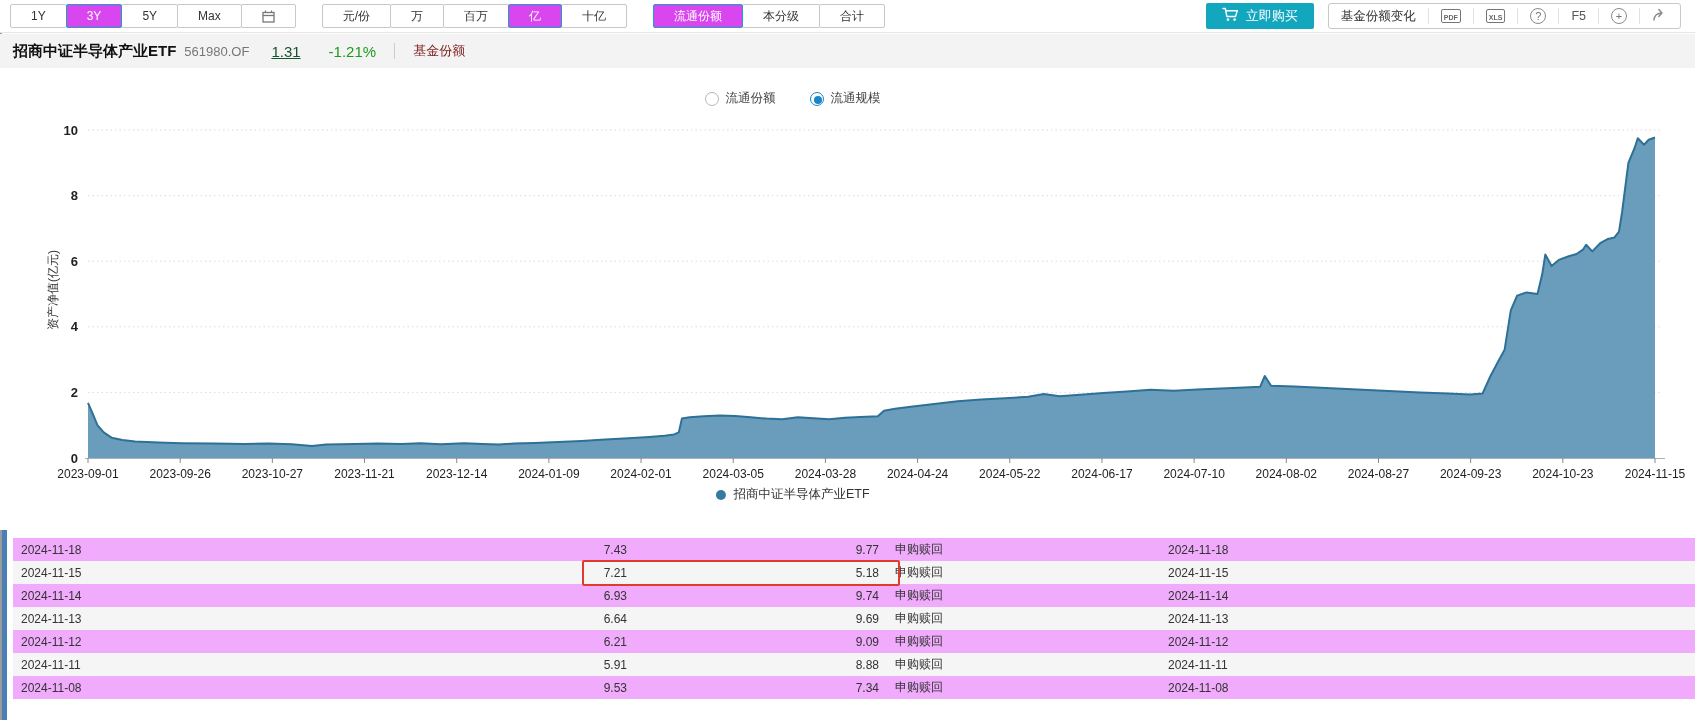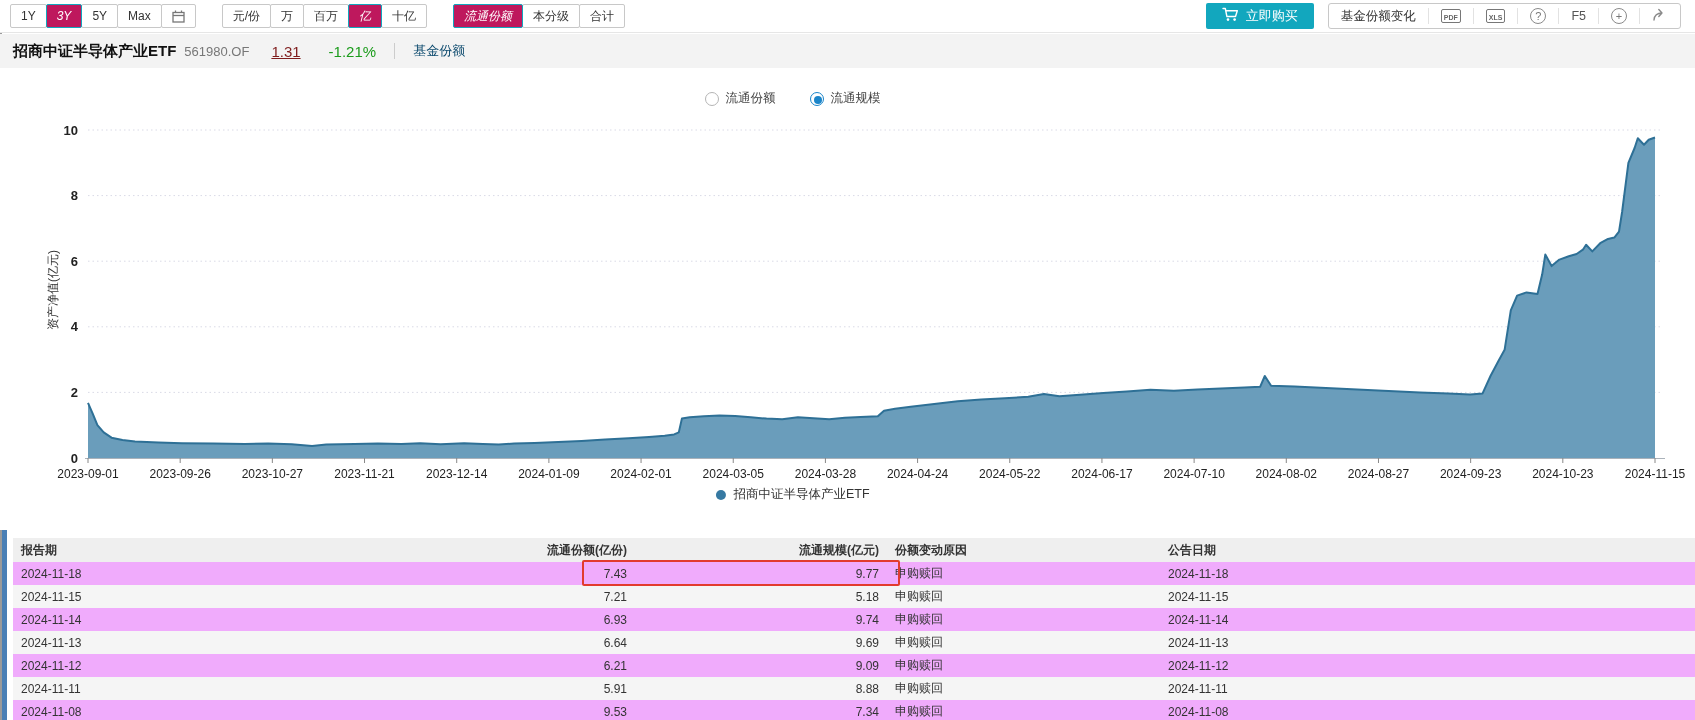--- a/index.html
+++ b/index.html
@@ -8,47 +8,47 @@
   .page { position:relative; width:1695px; height:720px; background:#fff; }
 
   
   .edge-dark { position:absolute; left:0; top:0; width:2px; height:720px; background:#9a9a9a; }
   .edge-blue { position:absolute; left:2px; top:530px; width:5px; height:190px; background:#4a7fb5; }
 
   
   .toolbar { position:absolute; top:0; left:0; width:1695px; height:33px; background:#fff;
     border-bottom:1px solid #e6e6e6; display:flex; align-items:center; padding:0 14px 0 10px; }
   .tb-group { display:flex; align-items:center; margin-right:26px; }
-  .btn { height:24px; min-width:34px; padding:0 10px; display:inline-flex; align-items:center; justify-content:center;
+  .btn { height:24px; min-width:34px; padding:0 20px; display:inline-flex; align-items:center; justify-content:center;
     border:1px solid #c8c8c8; background:#fff; color:#333; font-size:12px; cursor:pointer; margin-left:-1px;
     border-radius:2px; white-space:nowrap; }
   .btn:first-child { margin-left:0; }
-  .btn.sel { background:#be185d; border-color:#12a7be; color:#fff; position:relative; z-index:1;font-style:italic; }
+  .btn.sel { background:#d946ef; border-color:#12a7be; color:#fff; position:relative; z-index:1; }
   .btn svg { display:block; }
   .spacer { flex:1; }
   .buy-btn { height:26px; padding:8px 16px; background:#12a7be; color:#fff; font-size:13px; border-radius:2px;
     display:inline-flex; align-items:center; gap:7px; cursor:pointer; margin-right:14px; }
   .icon-group { height:26px; border:1px solid #c8c8c8; border-radius:3px; display:flex; align-items:center; }
   .ig-item { height:16px; display:flex; align-items:center; justify-content:center; padding:0 12px;
     border-left:1px solid #e2e2e2; color:#555; font-size:12.5px; cursor:pointer; }
   .ig-item:first-child { border-left:none; color:#333; }
   .doc-ico { font-size:7px; font-weight:bold; color:#666; border:1.3px solid #777; border-radius:2px;
     padding:4px 2px 1px 2px; line-height:1; position:relative; }
   .circ-ico { width:16px; height:16px; border:1.4px solid #8a8a8a; border-radius:50%; display:flex;
     align-items:center; justify-content:center; font-size:11px; color:#777; line-height:1; }
 
   
   .titlebar { position:absolute; top:34px; left:0; width:1695px; height:34px; background:#f3f3f3;
     display:flex; align-items:center; padding-left:13px; }
   .fund-name { font-size:15px; font-weight:bold; color:#111; }
   .fund-code { font-size:13px; color:#777; margin-left:8px; }
-  .fund-price { font-size:15px; color:#7f1d1d; margin-left:22px;text-decoration:underline; }
+  .fund-price { font-size:15px; color:#14532d; margin-left:22px;text-decoration:underline; }
   .fund-chg { font-size:15px; color:#1c9c1c; margin-left:28px; }
   .v-div { width:1px; height:16px; background:#ccc; margin:0 18px; }
-  .section-label { font-size:13px; color:#0c4a6e; }
+  .section-label { font-size:13px; color:#7f1d1d; }
 
   
   .chart-panel { position:absolute; top:68px; left:0; width:1695px; height:462px; background:#fff; }
   .radio-row { position:absolute; top:22px; left:50%; transform:translateX(calc(-50% - 55px));
     display:flex; align-items:center; gap:34px; z-index:2; }
   .radio-item { display:flex; align-items:center; gap:7px; cursor:pointer; font-size:12.5px; color:#444; }
   .rdot { width:14px; height:14px; border-radius:50%; border:1px solid #b5b5b5; background:#fff; position:relative; }
   .radio-item.sel .rdot { border-color:#1b85c9; }
   .radio-item.sel .rdot::after { content:""; position:absolute; left:3px; top:3px; width:8px; height:8px;
     border-radius:50%; background:#1b85c9; }
@@ -219,27 +219,20 @@
         <text x="1655" y="410" text-anchor="middle" font-size="12" fill="#222">2024-11-15</text>
       </svg>
 
     <div class="legend-row">
       <span class="legend-dot"></span>
       <span class="legend-label">招商中证半导体产业ETF</span>
     </div>
   </div>
 
   <div class="table-wrap">
-    <div class="tr head">
-      <div class="td c0">报告期</div>
-      <div class="td c1">流通份额(亿份)</div>
-      <div class="td c2">流通规模(亿元)</div>
-      <div class="td c3">份额变动原因</div>
-      <div class="td c4">公告日期</div>
-    </div>
     <div id="table-body">
         <div class="tr">
           <div class="td c0">2024-11-18</div>
           <div class="td c1">7.43</div>
           <div class="td c2">9.77</div>
           <div class="td c3">申购赎回</div>
           <div class="td c4">2024-11-18</div>
         </div>
         <div class="tr alt">
           <div class="td c0">2024-11-15</div>

